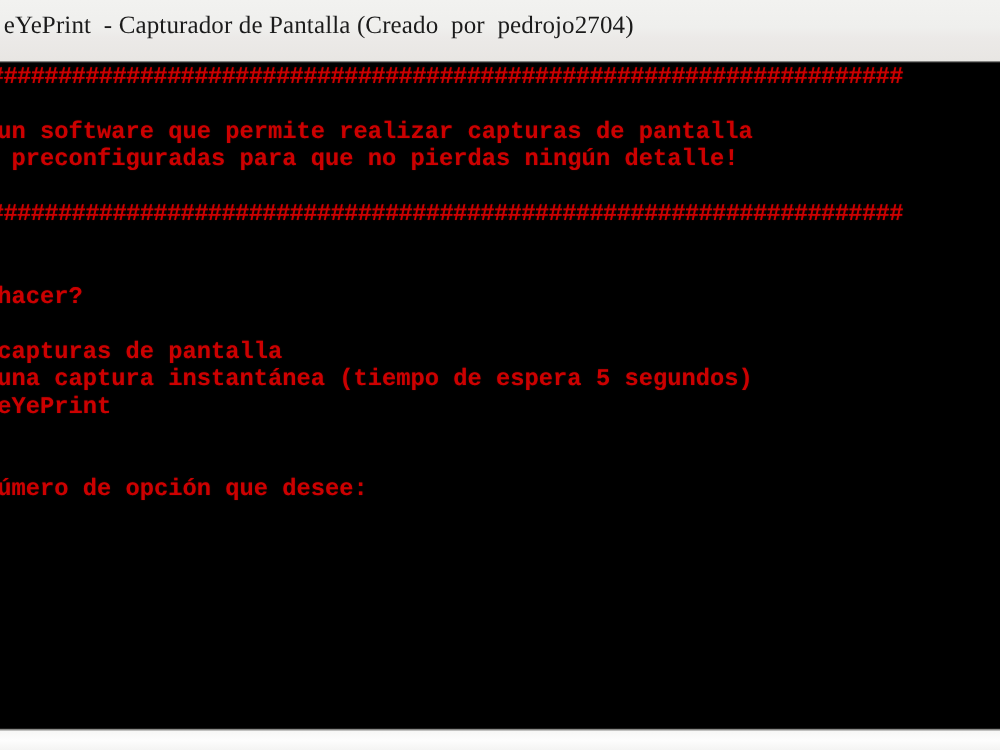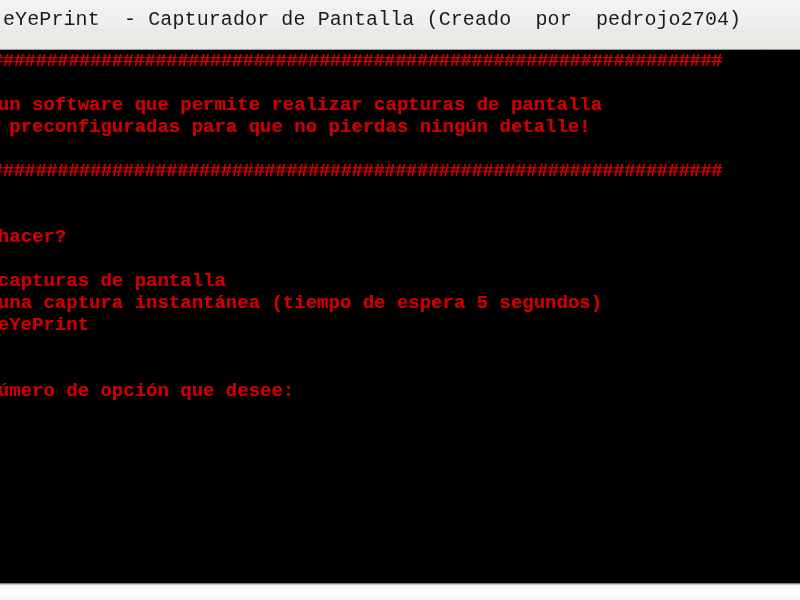--- a/index.html
+++ b/index.html
@@ -35,21 +35,21 @@
                 #eceae8 60%,
                 #e8e6e3 100%);
     border-bottom: 1px solid #9a9a98;
     box-sizing: border-box;
     overflow: hidden;
   }
   #titlebar-text {
     position: absolute;
     left: 3px;
     top: 7px;
-    font-family: Liberation Mono, monospace;
+    font-family: Liberation Serif, serif;
     font-size: 20px;
     line-height: 26px;
     color: #1b1b1b;
     white-space: pre;
     letter-spacing: 0.1px;
   }
 
   
   #console {
     position: absolute;

